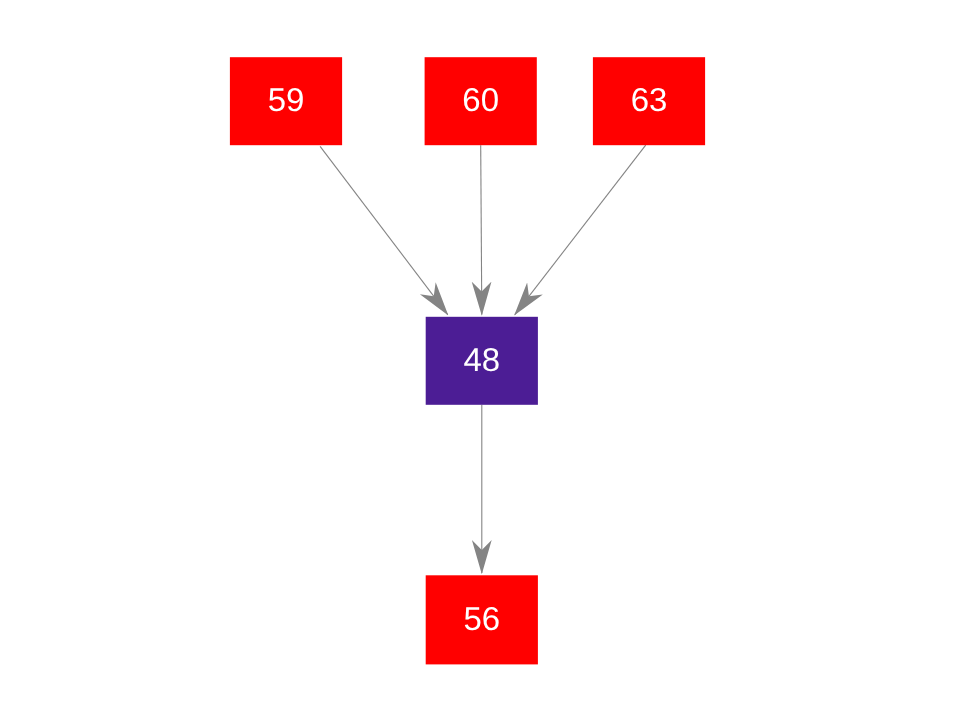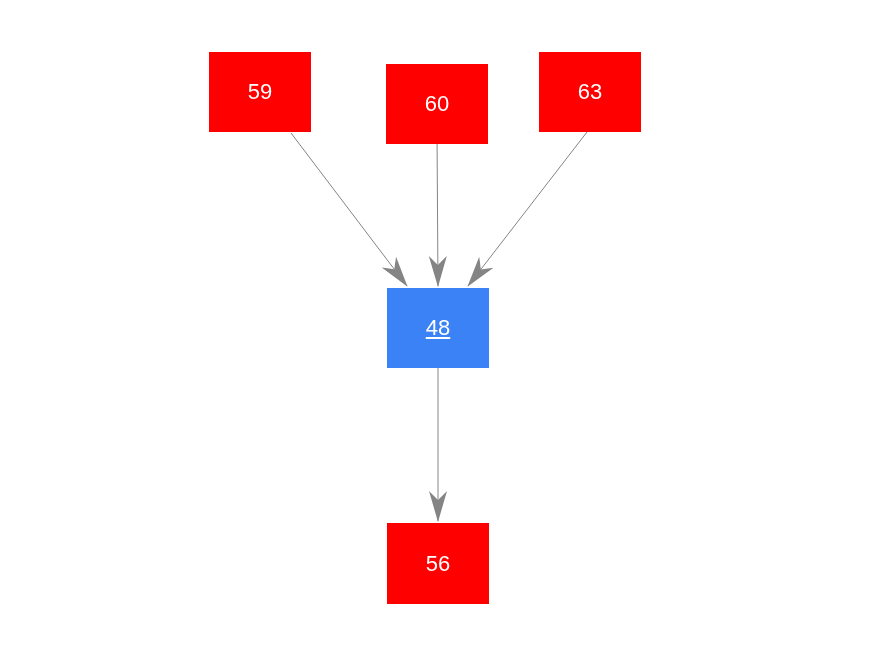--- a/index.html
+++ b/index.html
@@ -23,29 +23,29 @@
     height: 656px;
   }
   .node {
     position: absolute;
     width: 102px;
     height: 80px;
     display: flex;
     align-items: center;
     justify-content: center;
     color: #ffffff;
-    font-size: 22px;
+    font-size: 30px;
     line-height: 1;
     user-select: none;
   }
   .node.red  { background: #ff0000; }
-  .node.blue { background: #3b82f6; text-decoration: underline; }
+  .node.blue { background: #4c1d95; }
 
   #node-59 { left: 209px; top: 52px; }
-  #node-60 { left: 386px; top: 52px; margin-top: 12px; }
+  #node-60 { left: 386px; top: 52px; }
   #node-63 { left: 539px; top: 52px; }
   #node-48 { left: 387px; top: 288px; }
   #node-56 { left: 387px; top: 523px; height: 81px; }
 
   .edge-line {
     stroke: #848484;
     stroke-width: 1;
     fill: none;
   }
 </style>

